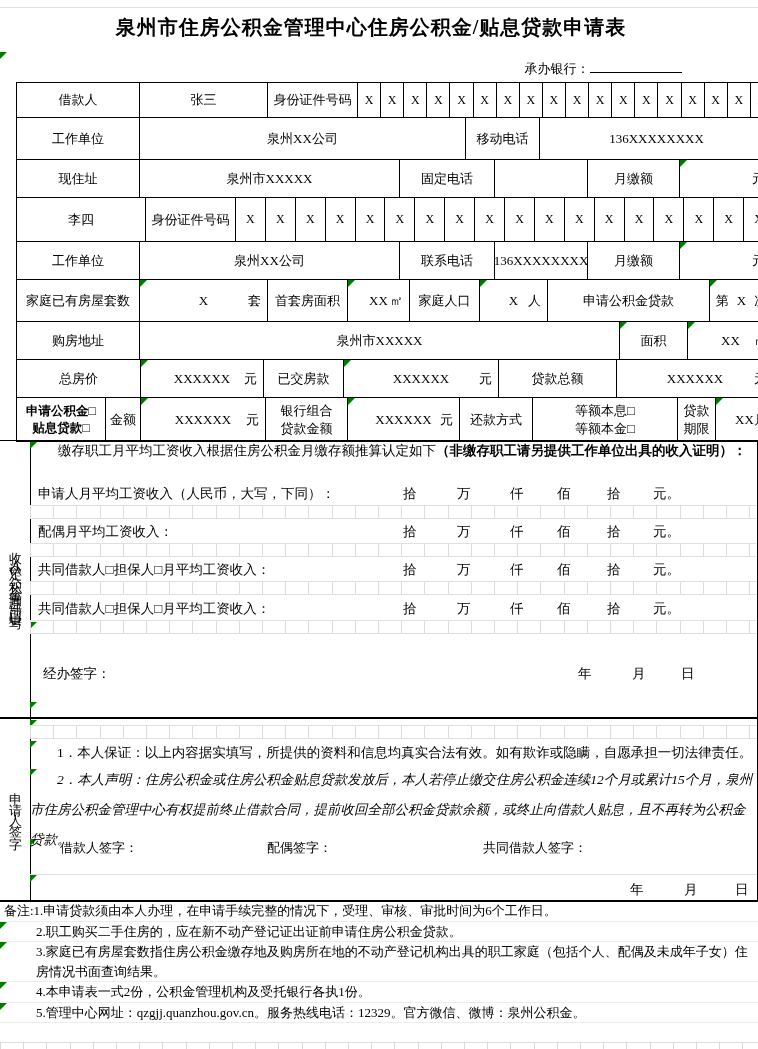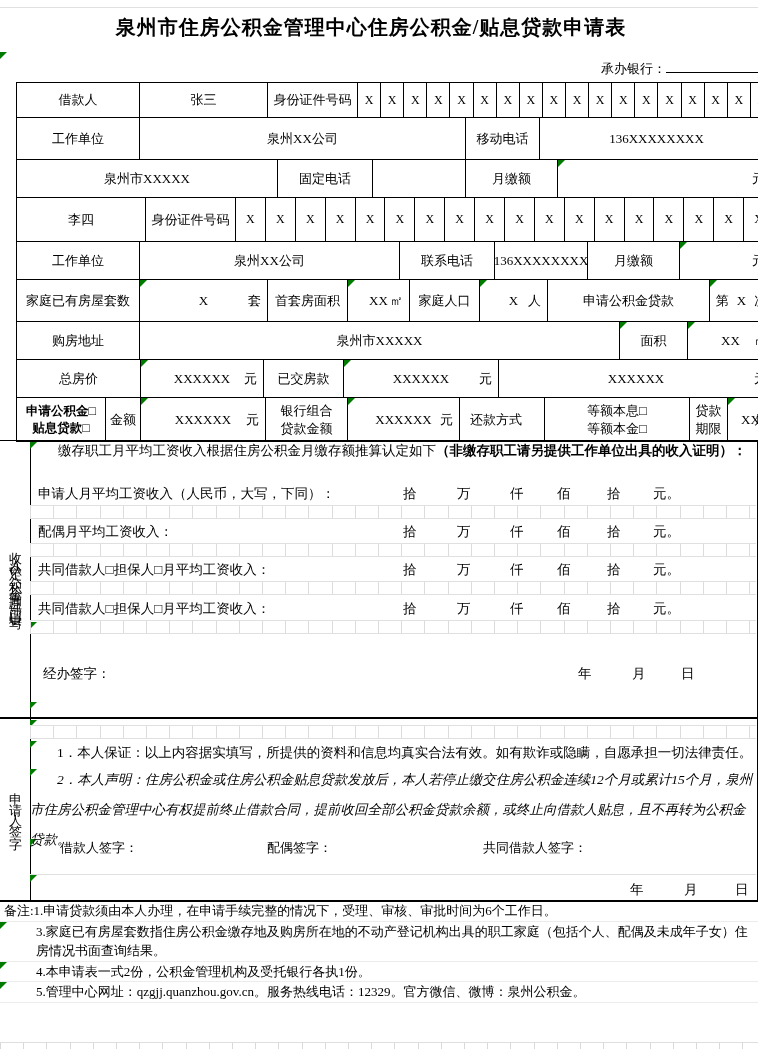--- a/index.html
+++ b/index.html
@@ -5,21 +5,21 @@
   html,body{margin:0;padding:0;background:#fff;}
   #page{position:relative;width:758px;height:1049px;background:#fff;overflow:hidden;
         font-family:"Liberation Serif", serif;color:#000;}
   .abs{position:absolute;}
   
   .lightline{border-top:1px solid #e0e0e0;}
   .gridband{background:repeating-linear-gradient(90deg,#dcdcdc 0 1px,transparent 1px 23.2px);
             border-top:1px solid #e0e0e0;border-bottom:1px solid #e0e0e0;}
   
   #title{top:14px;left:0;width:742px;text-align:center;font-size:20px;font-weight:bold;letter-spacing:1px;}
-  #bankrow{top:58px;left:496px;width:262px;font-size:13px;text-align:right;}
+  #bankrow{top:58px;left:472px;width:262px;font-size:13px;text-align:center;}
   .bank-line{display:inline-block;width:92px;border-bottom:1px solid #000;height:14px;vertical-align:baseline;}
   
   #maintable{top:82px;left:16px;width:758px;border:1px solid #000;box-sizing:border-box;}
   .row{display:flex;width:100%;box-sizing:border-box;}
   .row + .row{border-top:1px solid #000;}
   .cell{position:relative;box-sizing:border-box;display:flex;align-items:center;justify-content:center;
         font-size:13px;text-align:center;overflow:hidden;}
   .row > .cell + .cell{border-left:1px solid #000;}
   .cell.two{flex-direction:column;line-height:1.35;justify-content:center;}
   .cell .v{flex:1;text-align:center;}
@@ -106,20 +106,21 @@
     </div>
 
     <div class="row" style="height:42px;">
       <div class="cell" style="width:122px;">工作单位</div>
       <div class="cell" style="width:326px;">泉州XX公司</div>
       <div class="cell" style="width:74px;">移动电话</div>
       <div class="cell" style="flex:1;">136XXXXXXXX</div>
     </div>
 
     <div class="row" style="height:38px;">
+      <div class="cell" style="width:122px;">现住址</div>
       <div class="cell" style="width:260px;">泉州市XXXXX</div>
       <div class="cell" style="width:95px;">固定电话</div>
       <div class="cell" style="width:93px;"></div>
       <div class="cell" style="width:92px;">月缴额</div>
       <div class="cell right-only" style="flex:1;">
           <i class="flagico"></i>
           <span>元</span>
         </div>
     </div>
 
@@ -210,20 +211,21 @@
           <i class="flagico"></i>
           <span class="v">XXXXXX</span>
           <span class="u">元</span>
         </div>
       <div class="cell" style="width:80px;">已交房款</div>
       <div class="cell vu" style="width:155px;">
           <i class="flagico"></i>
           <span class="v">XXXXXX</span>
           <span class="u">元</span>
         </div>
+      <div class="cell" style="width:118px;">贷款总额</div>
       <div class="cell vu" style="flex:1;">
           <span class="v">XXXXXX</span>
           <span class="u">元</span>
         </div>
     </div>
 
     <div class="row" style="height:44px;">
       <div class="cell two bold" style="width:88px;font-size:12.5px;">
           <span>申请公积金□</span>
           <span>贴息贷款□</span>
@@ -237,21 +239,21 @@
       <div class="cell two" style="width:82px;text-align:center;">
           <span>银行组合</span>
           <span>贷款金额</span>
         </div>
       <div class="cell vu" style="width:112px;">
           <i class="flagico"></i>
           <span class="v">XXXXXX</span>
           <span class="u">元</span>
         </div>
       <div class="cell" style="width:73px;">还款方式</div>
-      <div class="cell two" style="width:145px;margin-left:12px;">
+      <div class="cell two" style="width:145px;">
           <span>等额本息□</span>
           <span>等额本金□</span>
         </div>
       <div class="cell two" style="width:38px;">
           <span>贷款</span>
           <span>期限</span>
         </div>
       <div class="cell vu" style="flex:1;">
           <i class="flagico"></i>
           <span class="v">XX</span>
@@ -345,20 +347,21 @@
       <div class="daterow">
         <span style="top:162px;left:600px;">年</span>
         <span style="top:162px;left:654px;">月</span>
         <span style="top:162px;left:705px;">日</span>
       </div>
     </div>
   </div>
 
   <div class="abs" id="notes">
     <div class="note first"><span>备注:1.申请贷款须由本人办理，在申请手续完整的情况下，受理、审核、审批时间为6个工作日。</span></div>
+    <div class="note"><i class="flagico" style="left:0;"></i><span>2.职工购买二手住房的，应在新不动产登记证出证前申请住房公积金贷款。</span></div>
     <div class="note" style="padding-right:6px;"><i class="flagico" style="left:0;"></i><span>3.家庭已有房屋套数指住房公积金缴存地及购房所在地的不动产登记机构出具的职工家庭（包括个人、配偶及未成年子女）住房情况书面查询结果。</span></div>
     <div class="note"><i class="flagico" style="left:0;"></i><span>4.本申请表一式2份，公积金管理机构及受托银行各执1份。</span></div>
     <div class="note"><i class="flagico" style="left:0;"></i><span>5.管理中心网址：qzgjj.quanzhou.gov.cn。服务热线电话：12329。官方微信、微博：泉州公积金。</span></div>
   </div>
 
   <div class="abs" id="bottomgrid"></div>
 
 </div>
 
 </body></html>

